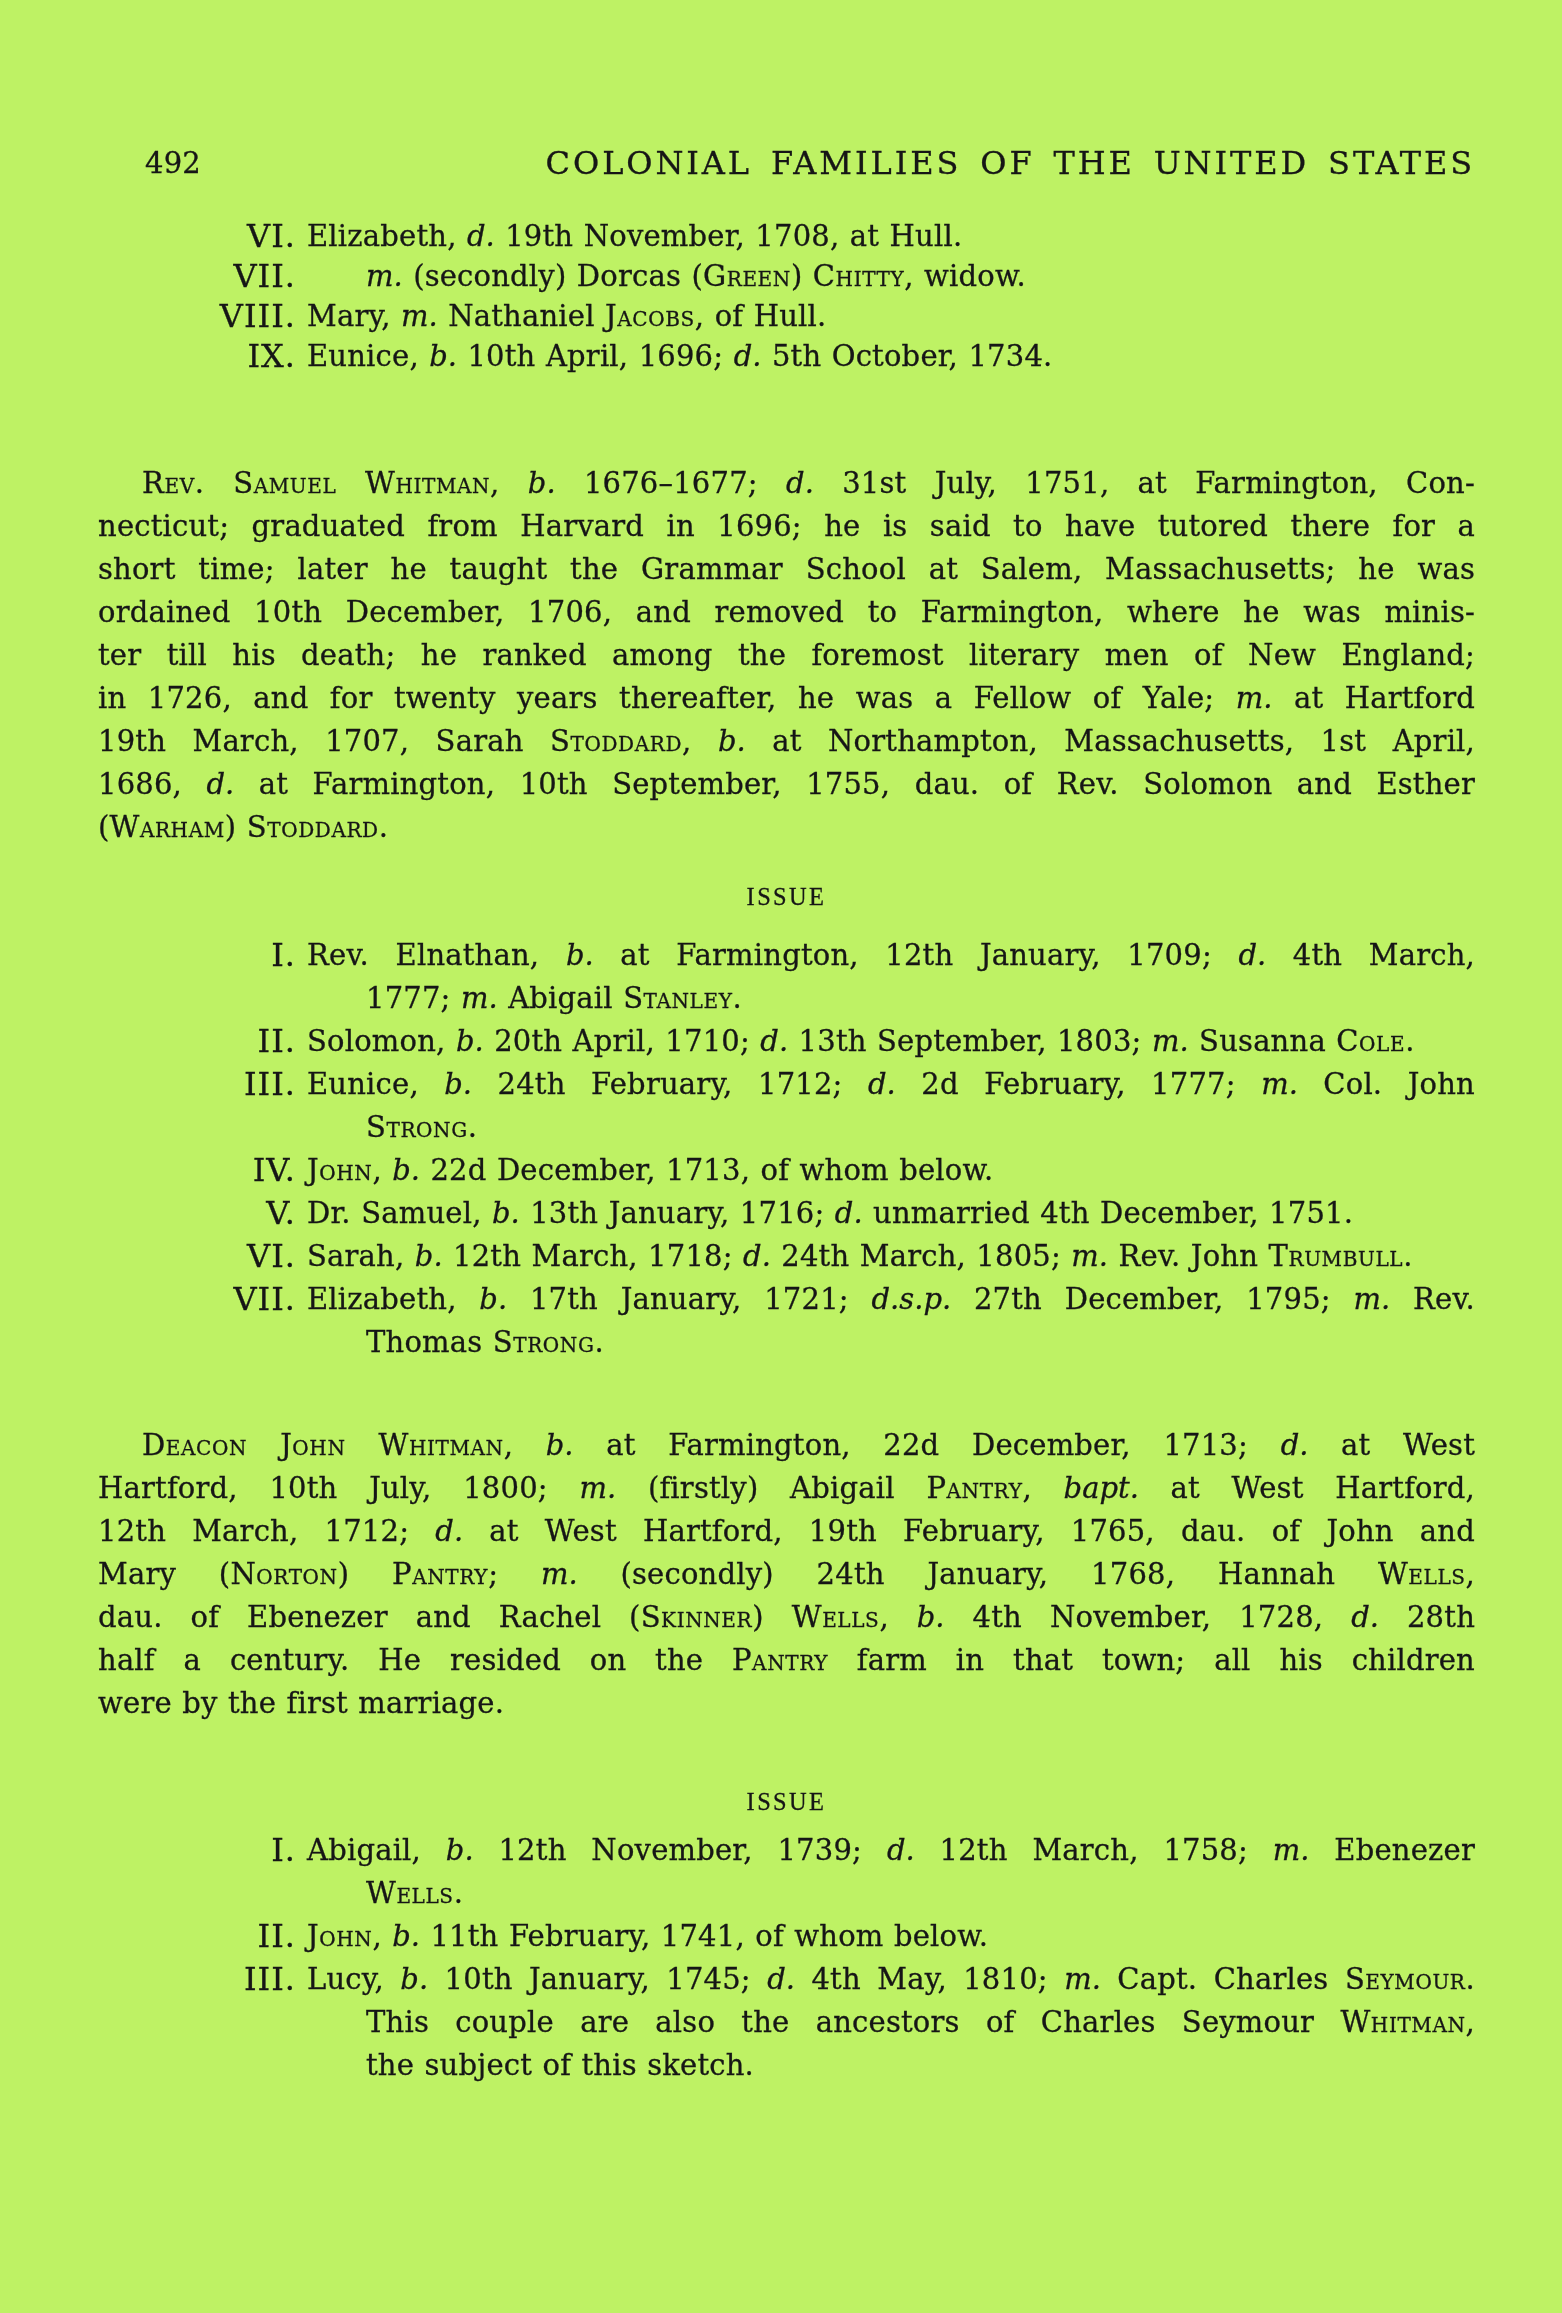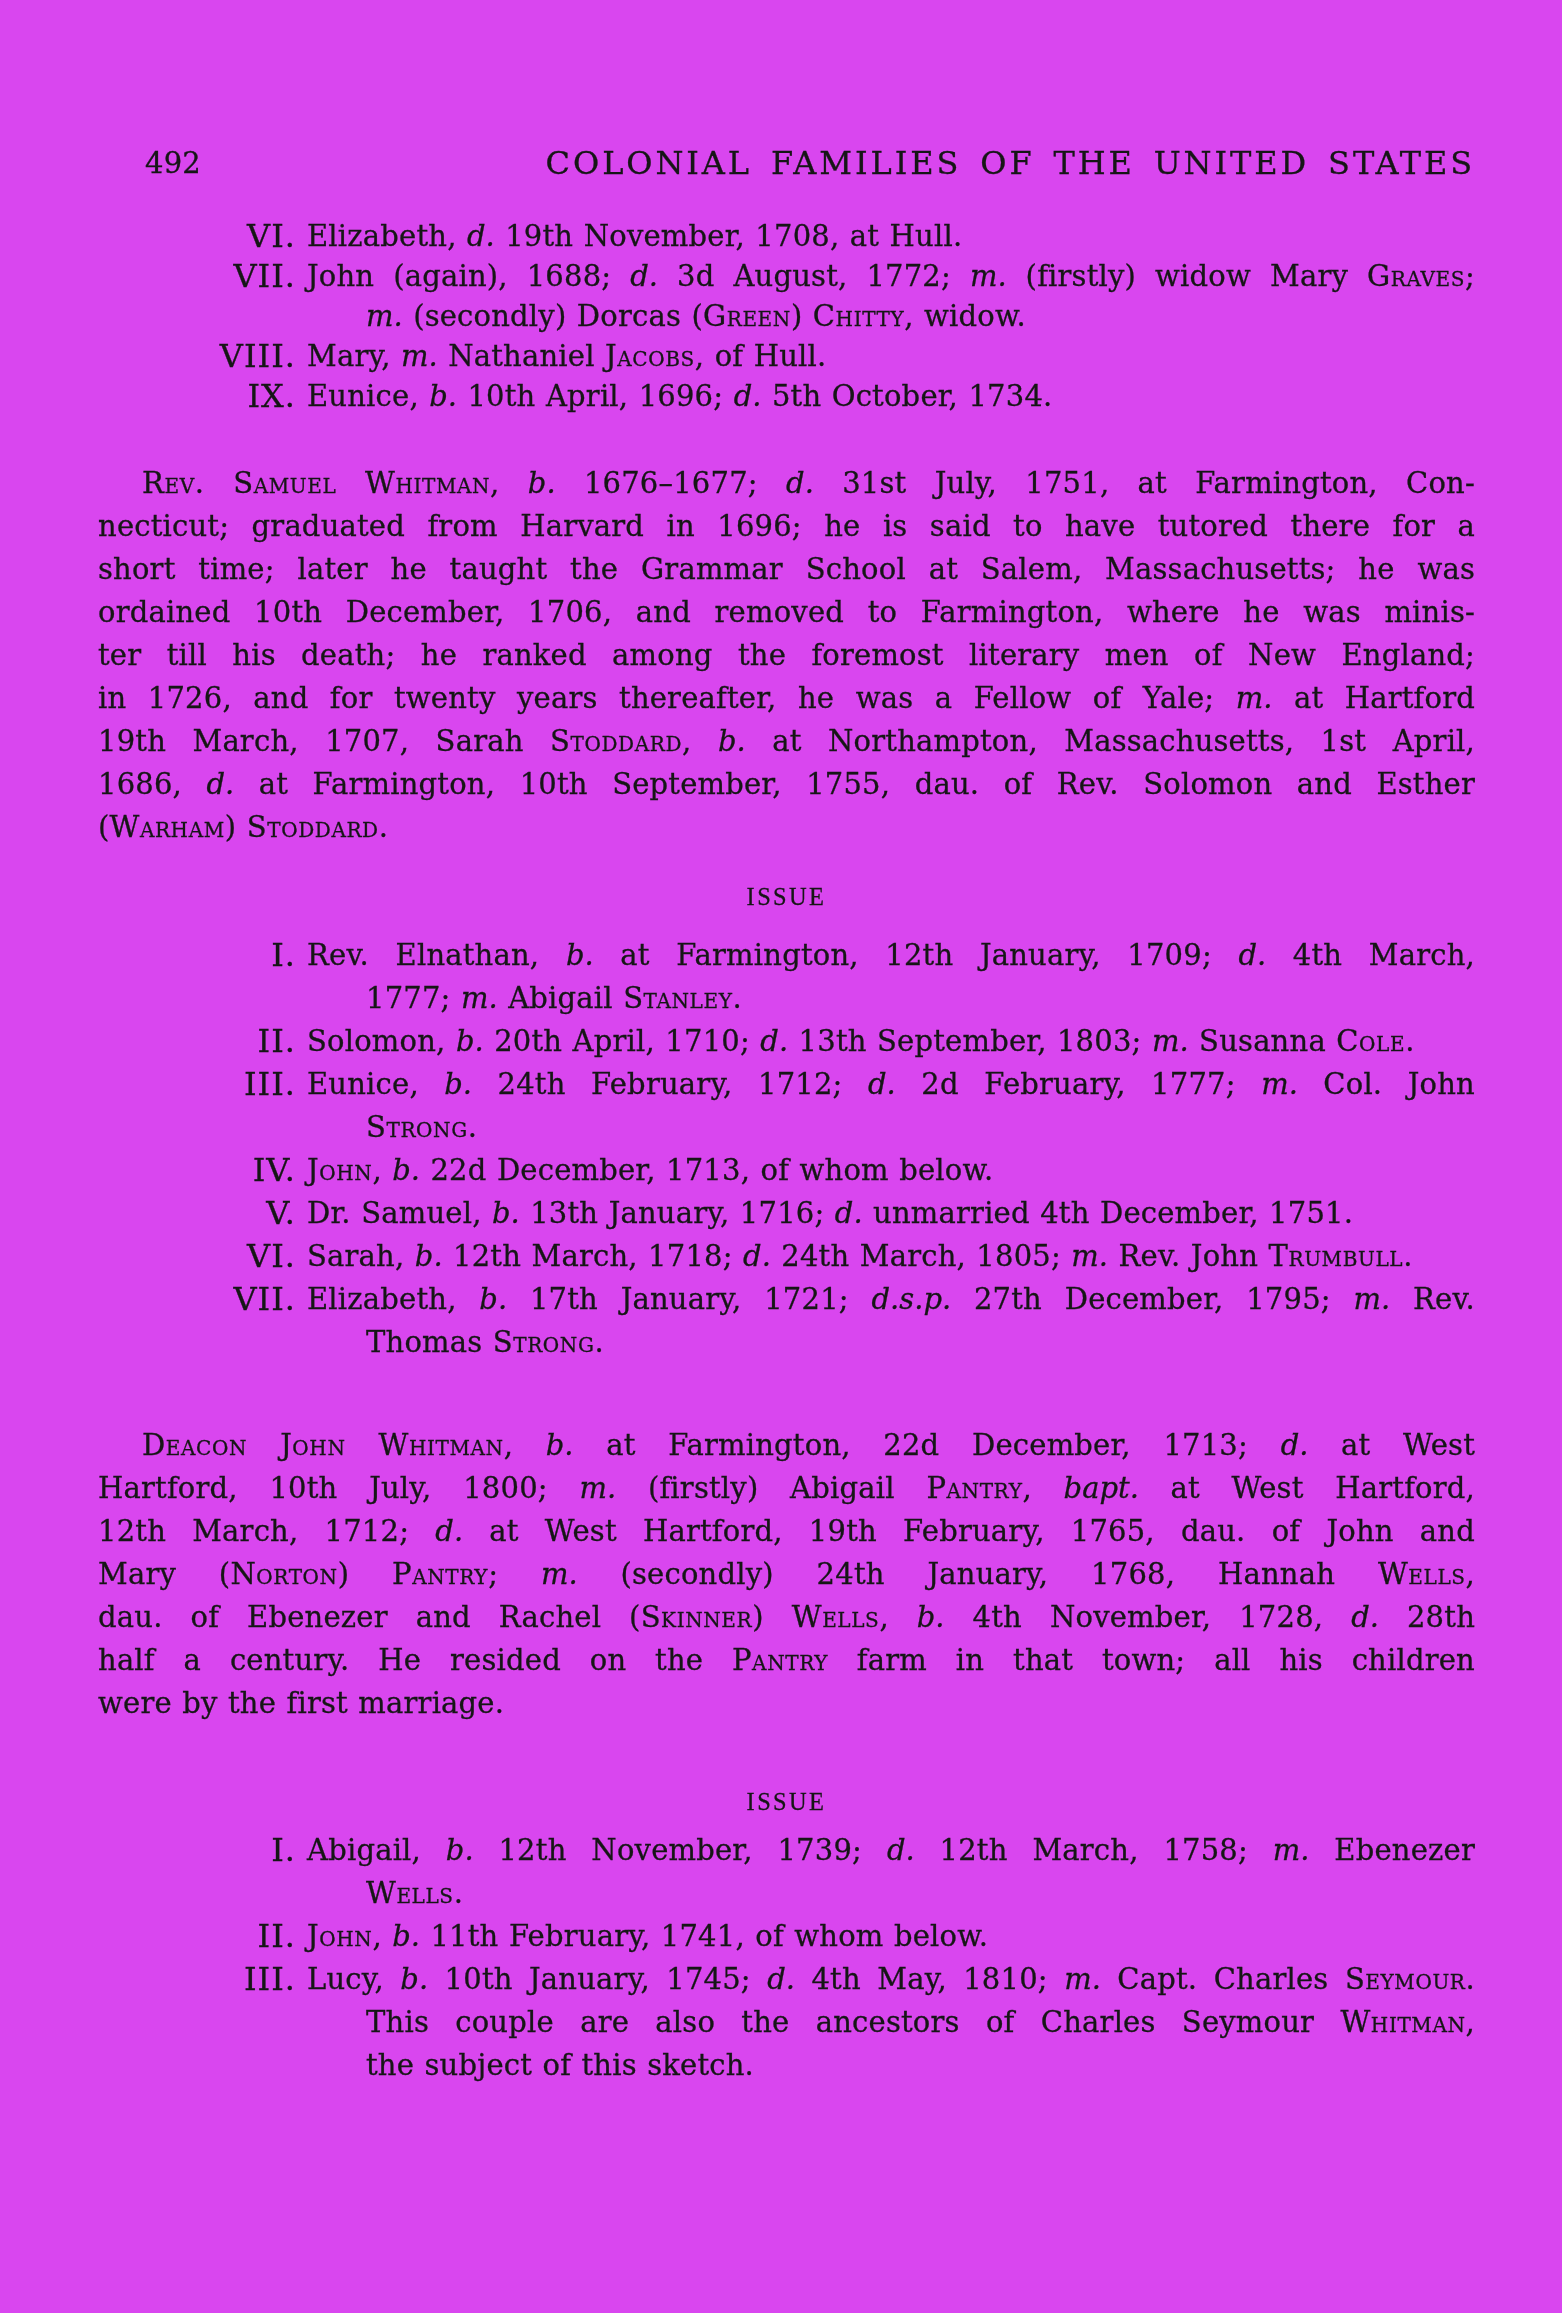--- a/index.html
+++ b/index.html
@@ -1,17 +1,17 @@
 <!DOCTYPE html>
 <html><head>
 <meta charset="utf-8">
 <style>
   html,body{margin:0;padding:0;background:#ffffff;}
   .page{
-    position:relative;width:1562px;height:2313px;background:#d946ef;overflow:hidden;
+    position:relative;width:1562px;height:2313px;background:#bef264;overflow:hidden;
     font-family:"DejaVu Serif","Liberation Serif",serif;
     color:#161616;font-size:29px;line-height:43px;
     letter-spacing:0.2px;word-spacing:1px;
     -webkit-text-stroke:0.3px #161616;
   }
   .content{position:absolute;left:98px;top:0;width:1377px;height:100%;}
   .sect{position:absolute;left:0;right:0;}
   
   .pagehead{top:142px;height:43px;}
   .pageno{position:absolute;left:47px;top:0;font-size:29px;}
@@ -51,21 +51,20 @@
       <span class="runtitle">COLONIAL FAMILIES OF THE UNITED STATES</span>
     </div>
 
     <div class="sect list-prev">
         <div class="li">
           <span class="num">VI.</span>
           <div class="txt"><span>Elizabeth, </span><span class="st-i">d.</span><span> 19th November, 1708, at Hull.</span></div>
         </div>
         <div class="li">
           <span class="num">VII.</span>
-          <div class="txt jfull"><span>John (again), 1688; </span><span class="st-i">d.</span><span> 3d August, 1772; </span><span class="st-i">m.</span><span> (firstly) widow Mary </span><span class="st-sc">Graves</span><span>;</span></div>
           <div class="runover"><span class="st-i">m.</span><span> (secondly) Dorcas (</span><span class="st-sc">Green</span><span>) </span><span class="st-sc">Chitty</span><span>, widow.</span></div>
         </div>
         <div class="li">
           <span class="num">VIII.</span>
           <div class="txt"><span>Mary, </span><span class="st-i">m.</span><span> Nathaniel </span><span class="st-sc">Jacobs</span><span>, of Hull.</span></div>
         </div>
         <div class="li">
           <span class="num">IX.</span>
           <div class="txt"><span>Eunice, </span><span class="st-i">b.</span><span> 10th April, 1696; </span><span class="st-i">d.</span><span> 5th October, 1734.</span></div>
         </div>

